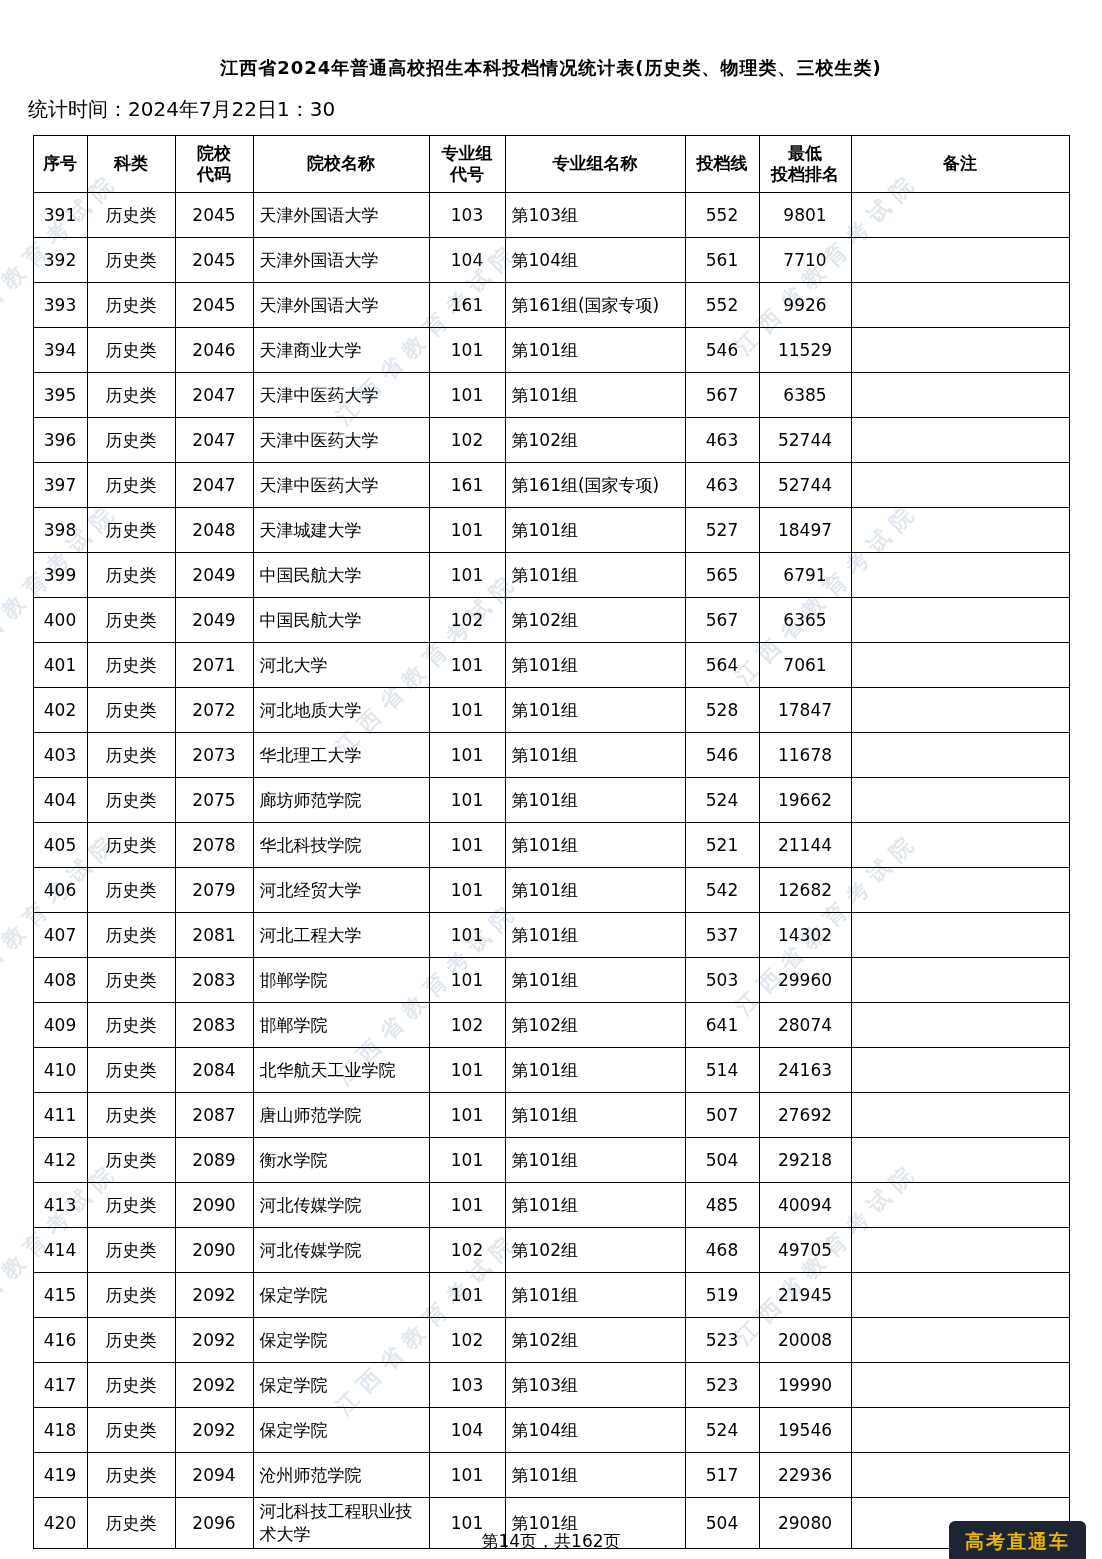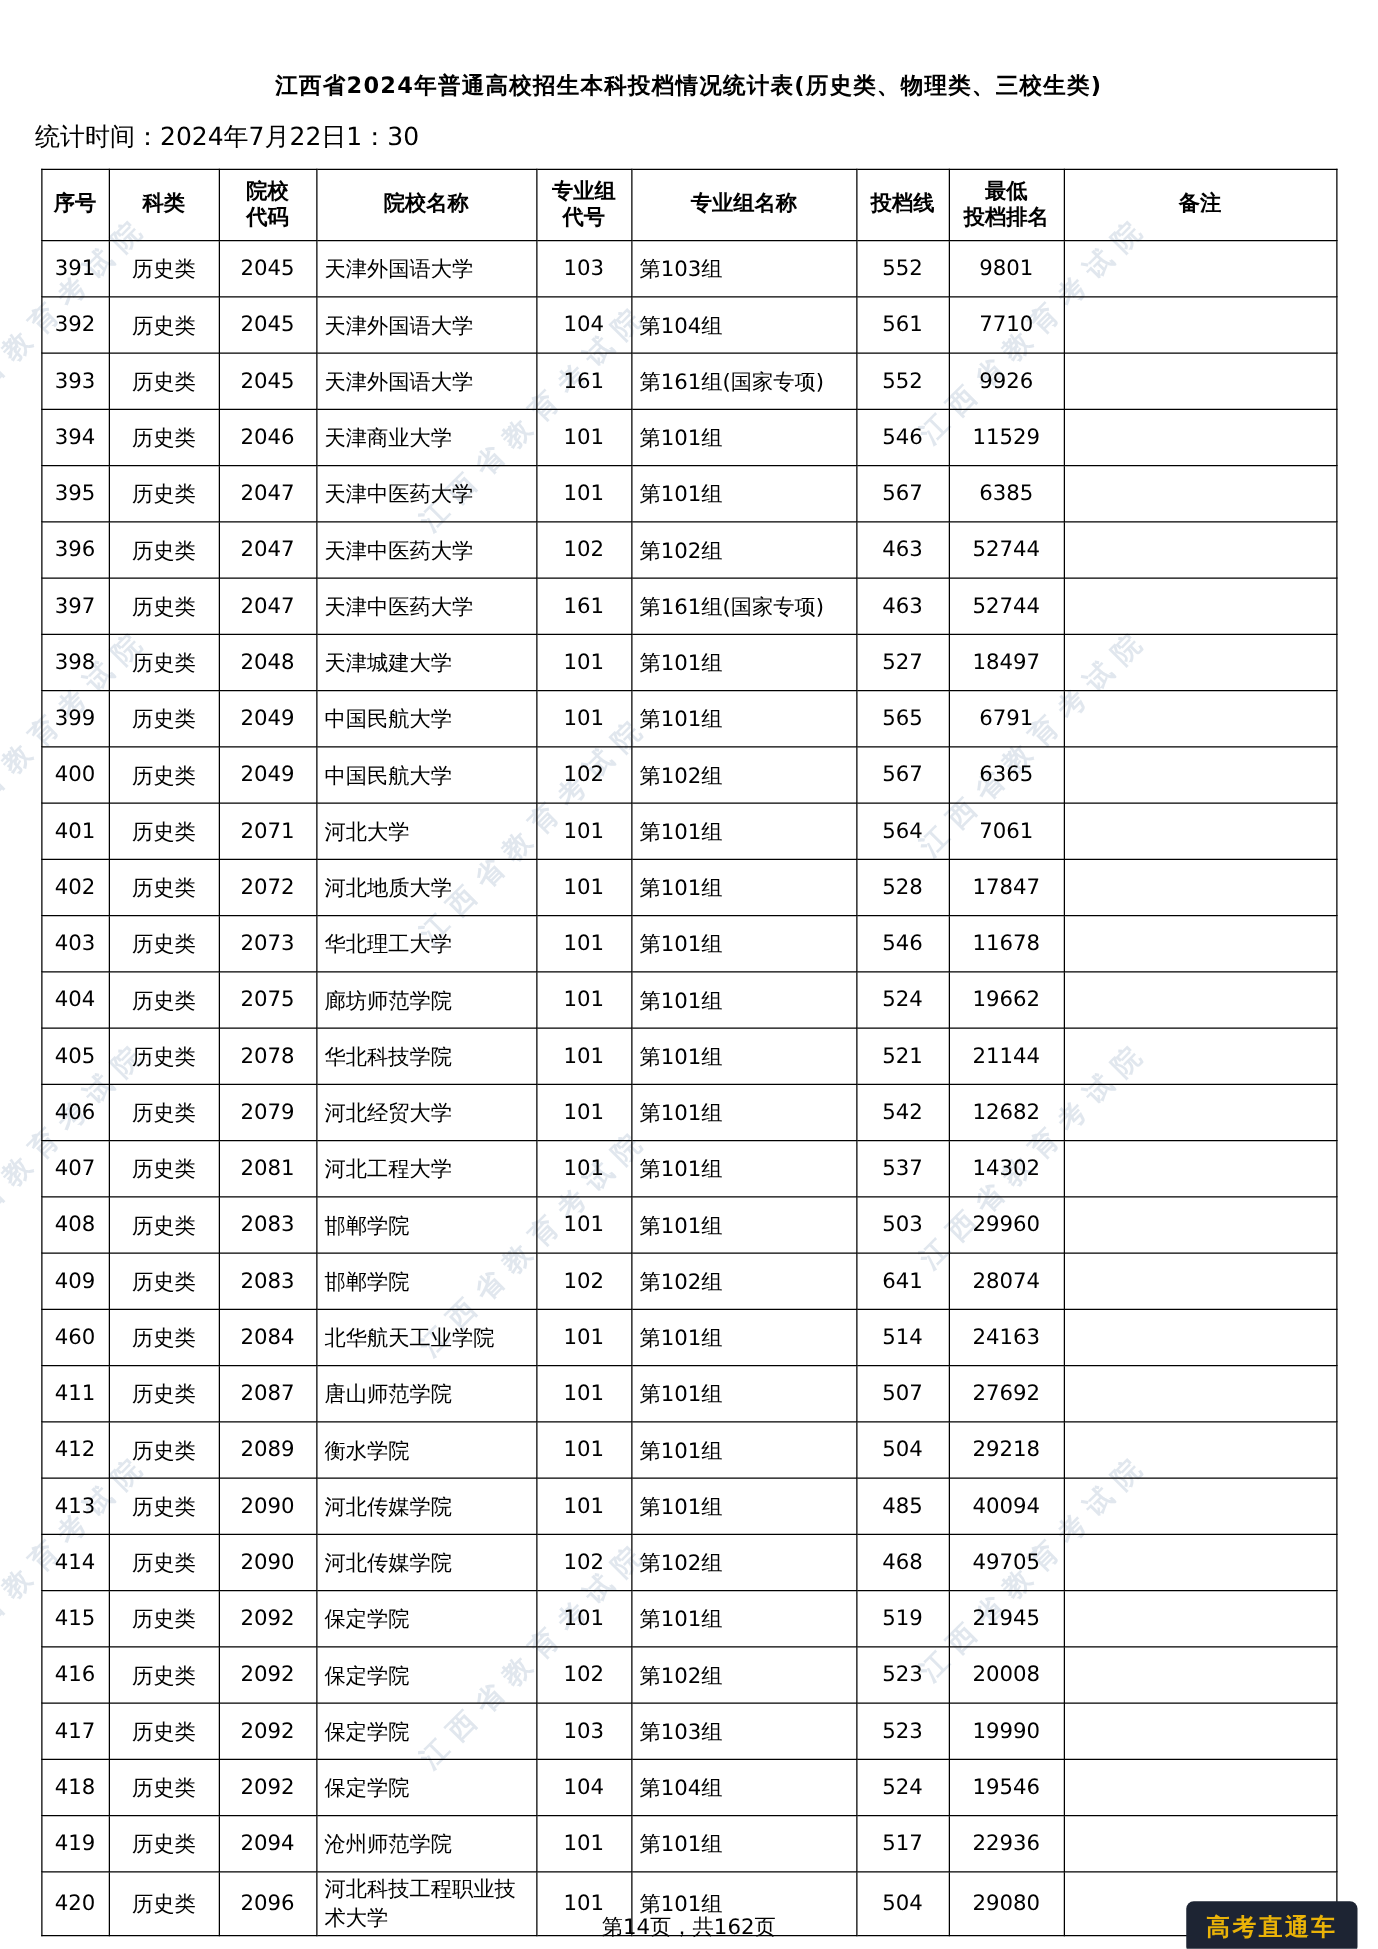--- a/index.html
+++ b/index.html
@@ -343,21 +343,21 @@
           <td class="c1">历史类</td>
           <td class="c2">2083</td>
           <td class="c3">邯郸学院</td>
           <td class="c4">102</td>
           <td class="c5">第102组</td>
           <td class="c6">641</td>
           <td class="c7">28074</td>
           <td class="c8"></td>
         </tr>
         <tr>
-          <td class="c0">460</td>
+          <td class="c0">410</td>
           <td class="c1">历史类</td>
           <td class="c2">2084</td>
           <td class="c3">北华航天工业学院</td>
           <td class="c4">101</td>
           <td class="c5">第101组</td>
           <td class="c6">514</td>
           <td class="c7">24163</td>
           <td class="c8"></td>
         </tr>
         <tr>

